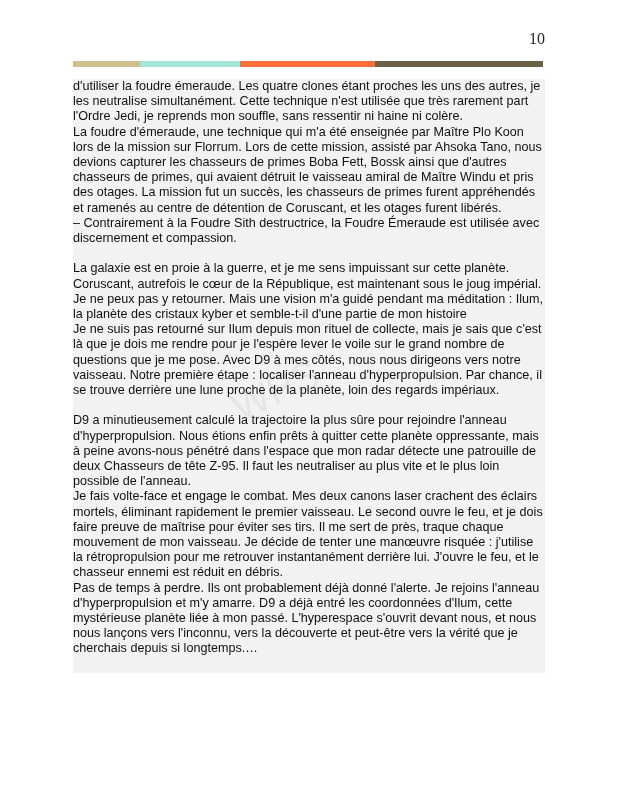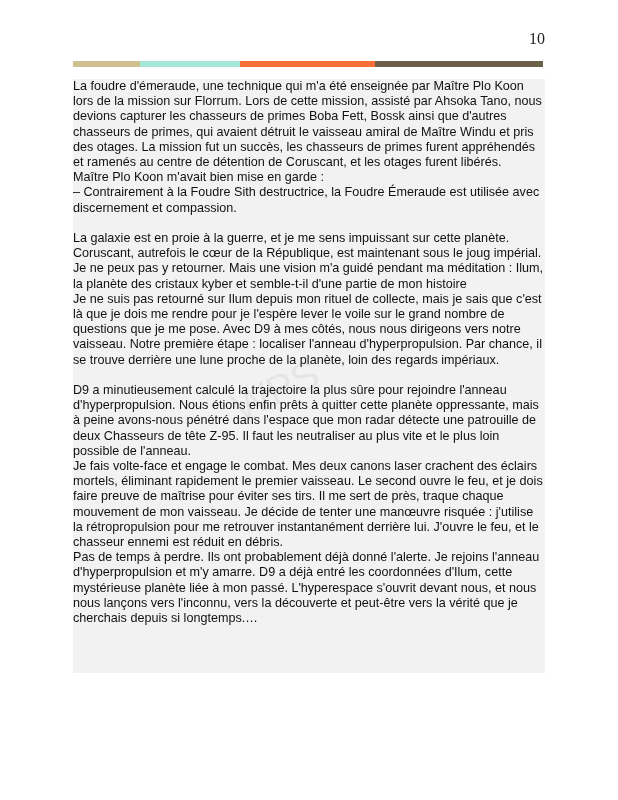--- a/index.html
+++ b/index.html
@@ -33,22 +33,22 @@
 <div class="page-number">10</div>
 
 <div class="color-bar">
   <span style="background: rgb(207, 192, 143); width: 67px;"></span>
   <span style="background: rgb(164, 230, 216); width: 100px;"></span>
   <span style="background: rgb(248, 111, 56); width: 135px;"></span>
   <span style="background: rgb(107, 96, 72); width: 168px;"></span>
 </div>
 
 <div class="content">
+  <p>d'utiliser la foudre émeraude. Les quatre clones étant proches les uns des autres, je les neutralise simultanément. Cette technique n'est utilisée que très rarement part l'Ordre Jedi, je reprends mon souffle, sans ressentir ni haine ni colère.</p>
   <p>La foudre d'émeraude, une technique qui m'a été enseignée par Maître Plo Koon lors de la mission sur Florrum. Lors de cette mission, assisté par Ahsoka Tano, nous devions capturer les chasseurs de primes Boba Fett, Bossk ainsi que d'autres chasseurs de primes, qui avaient détruit le vaisseau amiral de Maître Windu et pris des otages. La mission fut un succès, les chasseurs de primes furent appréhendés et ramenés au centre de détention de Coruscant, et les otages furent libérés.</p>
-  <p>Maître Plo Koon m'avait bien mise en garde :</p>
   <p>–   Contrairement à la Foudre Sith destructrice, la Foudre Émeraude est utilisée avec discernement et compassion.</p>
   <div class="gap"></div>
   <p>La galaxie est en proie à la guerre, et je me sens impuissant sur cette planète. Coruscant, autrefois le cœur de la République, est maintenant sous le joug impérial. Je ne peux pas y retourner. Mais une vision m'a guidé pendant ma méditation : Ilum, la planète des cristaux kyber et semble-t-il d'une partie de mon histoire</p>
   <p>Je ne suis pas retourné sur Ilum depuis mon rituel de collecte, mais je sais que c'est là que je dois me rendre pour je l'espère lever le voile sur le grand nombre de questions que je me pose. Avec D9 à mes côtés, nous nous dirigeons vers notre vaisseau. Notre première étape : localiser l'anneau d'hyperpropulsion. Par chance, il se trouve derrière une lune proche de la planète, loin des regards impériaux.</p>
   <div class="gap"></div>
   <p>D9 a minutieusement calculé la trajectoire la plus sûre pour rejoindre l'anneau d'hyperpropulsion. Nous étions enfin prêts à quitter cette planète oppressante, mais à peine avons-nous pénétré dans l'espace que mon radar détecte une patrouille de deux Chasseurs de tête Z-95. Il faut les neutraliser au plus vite et le plus loin possible de l'anneau.</p>
   <p>Je fais volte-face et engage le combat. Mes deux canons laser crachent des éclairs mortels, éliminant rapidement le premier vaisseau. Le second ouvre le feu, et je dois faire preuve de maîtrise pour éviter ses tirs. Il me sert de près, traque chaque mouvement de mon vaisseau. Je décide de tenter une manœuvre risquée : j'utilise la rétropropulsion pour me retrouver instantanément derrière lui. J'ouvre le feu, et le chasseur ennemi est réduit en débris.</p>
   <p>Pas de temps à perdre. Ils ont probablement déjà donné l'alerte. Je rejoins l'anneau d'hyperpropulsion et m'y amarre. D9 a déjà entré les coordonnées d'Ilum, cette mystérieuse planète liée à mon passé. L'hyperespace s'ouvrit devant nous, et nous nous lançons vers l'inconnu, vers la découverte et peut-être vers la vérité que je cherchais depuis si longtemps.…</p>
 </div>
 

